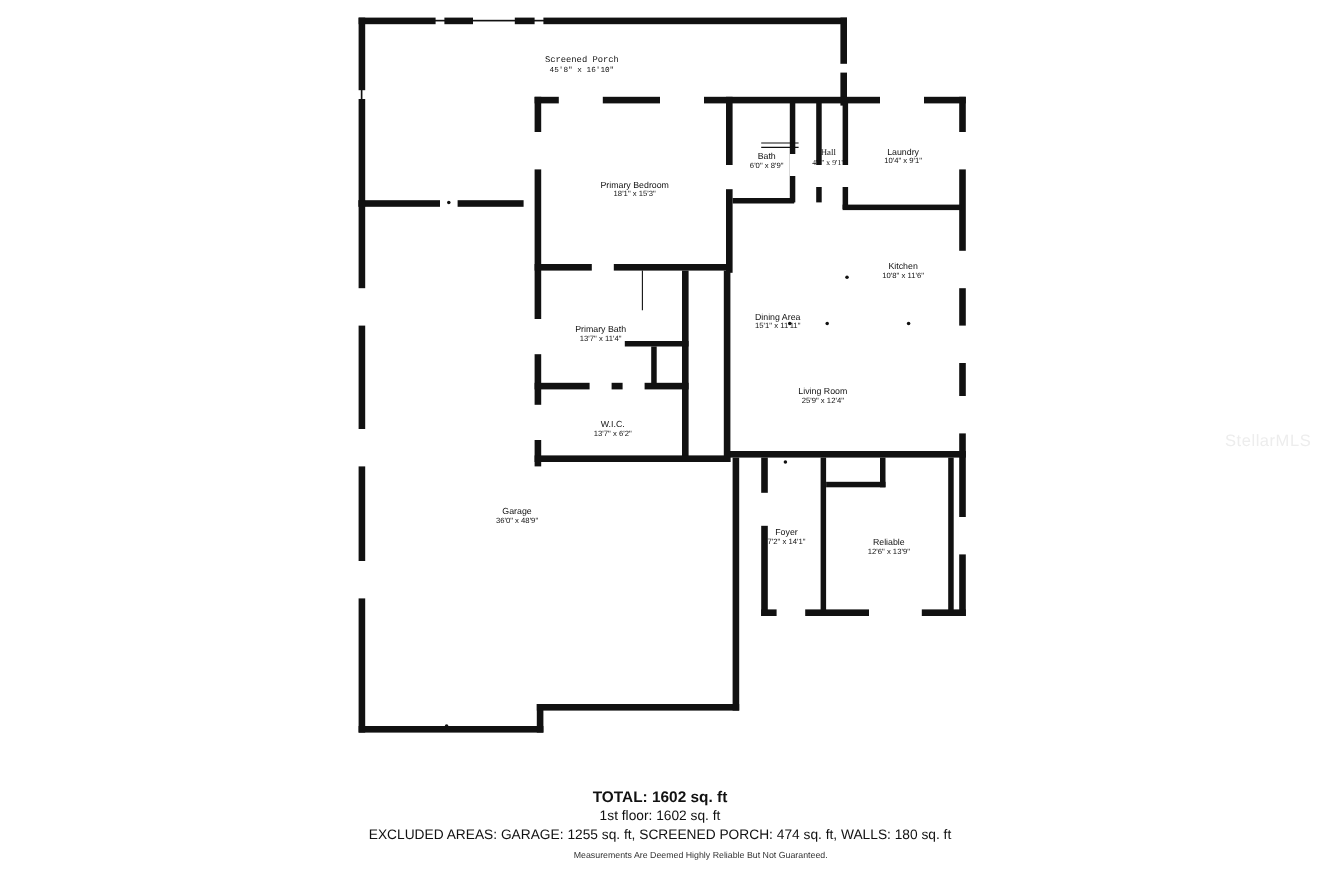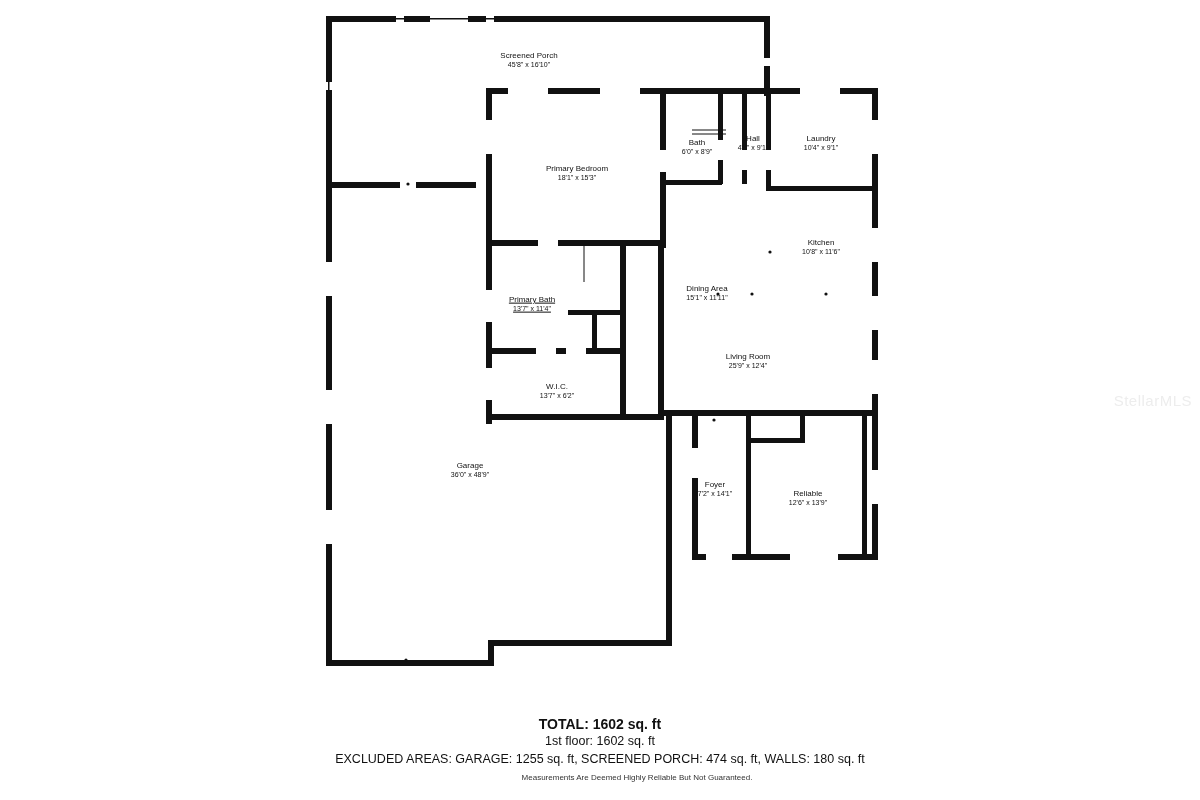--- a/index.html
+++ b/index.html
@@ -180,49 +180,49 @@
     <circle cx="718" cy="294" r="1.6"></circle>
     <circle cx="752" cy="294" r="1.6"></circle>
     <circle cx="826" cy="294" r="1.6"></circle>
     <circle cx="770" cy="252" r="1.6"></circle>
     <circle cx="714" cy="420" r="1.6"></circle>
     <circle cx="406" cy="660" r="1.6"></circle>
     <circle cx="408" cy="184" r="1.6"></circle>
   </g>
 </svg>
 
-<div class="room-label" style="left:529px; top:60px;">
+<div class="room-label" style="left:529px; top:60px;font-family:Liberation Mono, monospace;">
   <span class="name">Screened Porch</span>
   <span class="dims">45'8" x 16'10"</span>
 </div>
 <div class="room-label" style="left:577px; top:173px;">
   <span class="name">Primary Bedroom</span>
   <span class="dims">18'1" x 15'3"</span>
 </div>
 <div class="room-label" style="left:697px; top:147px;">
   <span class="name">Bath</span>
   <span class="dims">6'0" x 8'9"</span>
 </div>
-<div class="room-label" style="left:753px; top:143px;">
+<div class="room-label" style="left:753px; top:143px;font-family:Liberation Serif, serif;">
   <span class="name">Hall</span>
   <span class="dims">4'3" x 9'1"</span>
 </div>
 <div class="room-label" style="left:821px; top:143px;">
   <span class="name">Laundry</span>
   <span class="dims">10'4" x 9'1"</span>
 </div>
 <div class="room-label" style="left:707px; top:251px;margin-top:42px;">
   <span class="name">Dining Area</span>
   <span class="dims">15'1" x 11'11"</span>
 </div>
 <div class="room-label" style="left:821px; top:247px;">
   <span class="name">Kitchen</span>
   <span class="dims">10'8" x 11'6"</span>
 </div>
-<div class="room-label" style="left:532px; top:304px;text-decoration:underline;">
+<div class="room-label" style="left:546px; top:304px;">
   <span class="name">Primary Bath</span>
   <span class="dims">13'7" x 11'4"</span>
 </div>
 <div class="room-label" style="left:748px; top:361px;">
   <span class="name">Living Room</span>
   <span class="dims">25'9" x 12'4"</span>
 </div>
 <div class="room-label" style="left:557px; top:391px;">
   <span class="name">W.I.C.</span>
   <span class="dims">13'7" x 6'2"</span>

